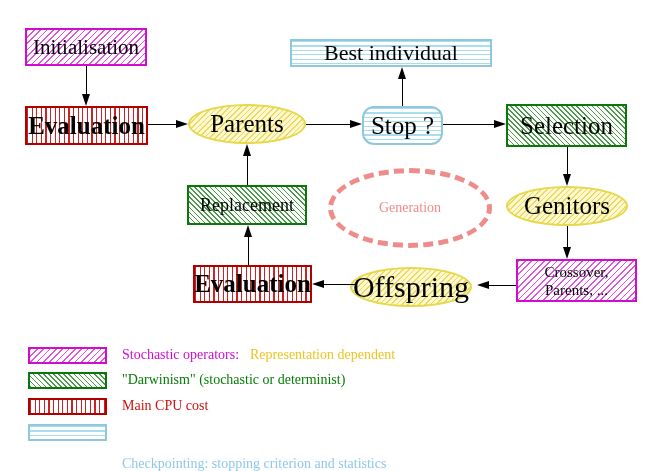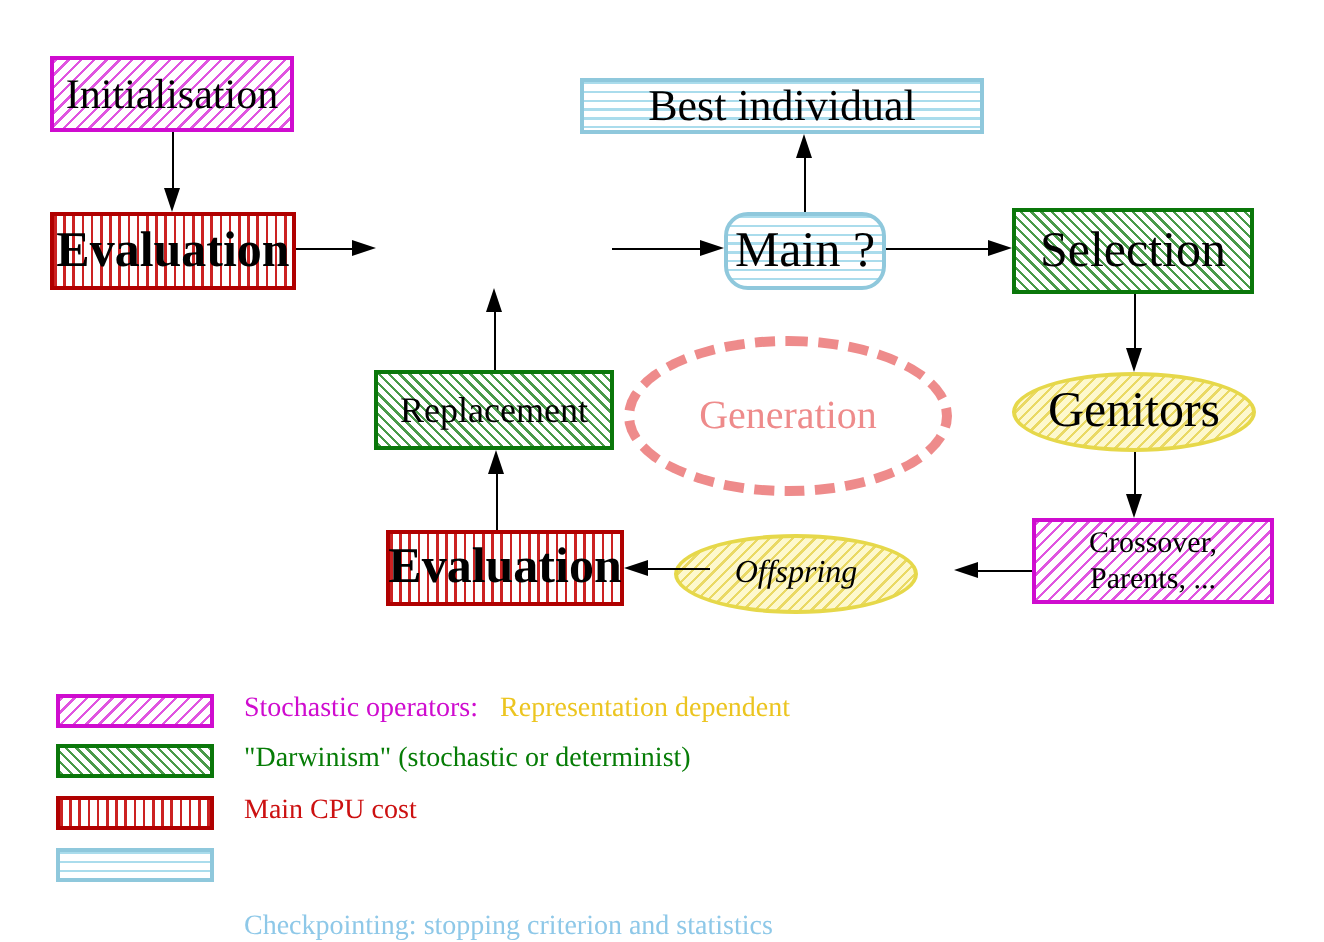--- a/index.html
+++ b/index.html
@@ -61,50 +61,53 @@
 <div class="stage">
 
   <div class="node hatch-magenta" style="left:25px; top:28px; width:122px; height:38px; font-size:21px;">
     <span>Initialisation</span>
   </div>
 
   <div class="node stripe-red" style="left:25px; top:106px; width:123px; height:39px; font-size:25px;">
     <span>Evaluation</span>
   </div>
 
+  <div class="node ellipse-yellow" style="left:188px; top:104px; width:118px; height:40px; font-size:25px;">
+    <span>Parents</span>
+  </div>
 
   <div class="node stripe-cyan" style="left:290px; top:39px; width:202px; height:28px; font-size:22px;">
     <span>Best individual</span>
   </div>
 
   <div class="node stripe-cyan" style="left:362px; top:106px; width:81px; height:39px; font-size:25px; border-radius:12px;">
-    <span>Main ?</span>
+    <span>Stop ?</span>
   </div>
 
   <div class="node hatch-green" style="left:506px; top:104px; width:121px; height:43px; font-size:25px;">
     <span>Selection</span>
   </div>
 
   <div class="node ellipse-yellow" style="left:506px; top:186px; width:122px; height:40px; font-size:25px;">
     <span>Genitors</span>
   </div>
 
   <div class="node hatch-green" style="left:187px; top:185px; width:120px; height:40px; font-size:18px;">
     <span>Replacement</span>
   </div>
 
-  <div class="node ellipse-dashed" style="left:312px; top:168px; width:164px; height:80px; font-size:20px;">
+  <div class="node ellipse-dashed" style="left:328px; top:168px; width:164px; height:80px; font-size:14px;">
     <span>Generation</span>
   </div>
 
   <div class="node stripe-red" style="left:193px; top:265px; width:119px; height:38px; font-size:25px;">
     <span>Evaluation</span>
   </div>
 
-  <div class="node ellipse-yellow" style="left:337px; top:267px; width:122px; height:40px; font-size:16px;font-style:italic;">
+  <div class="node ellipse-yellow" style="left:350px; top:267px; width:122px; height:40px; font-size:30px;">
     <span>Offspring</span>
   </div>
 
   <div class="node hatch-magenta" style="left:516px; top:259px; width:121px; height:43px; font-size:15px; line-height:18px; flex-direction:column;">
     <span>Crossover,</span>
     <span>Parents, ...</span>
   </div>
 
   <div>
     <div class="line" style="left:85.5px; top:66px; width:1.5px; height:28px;"></div>

